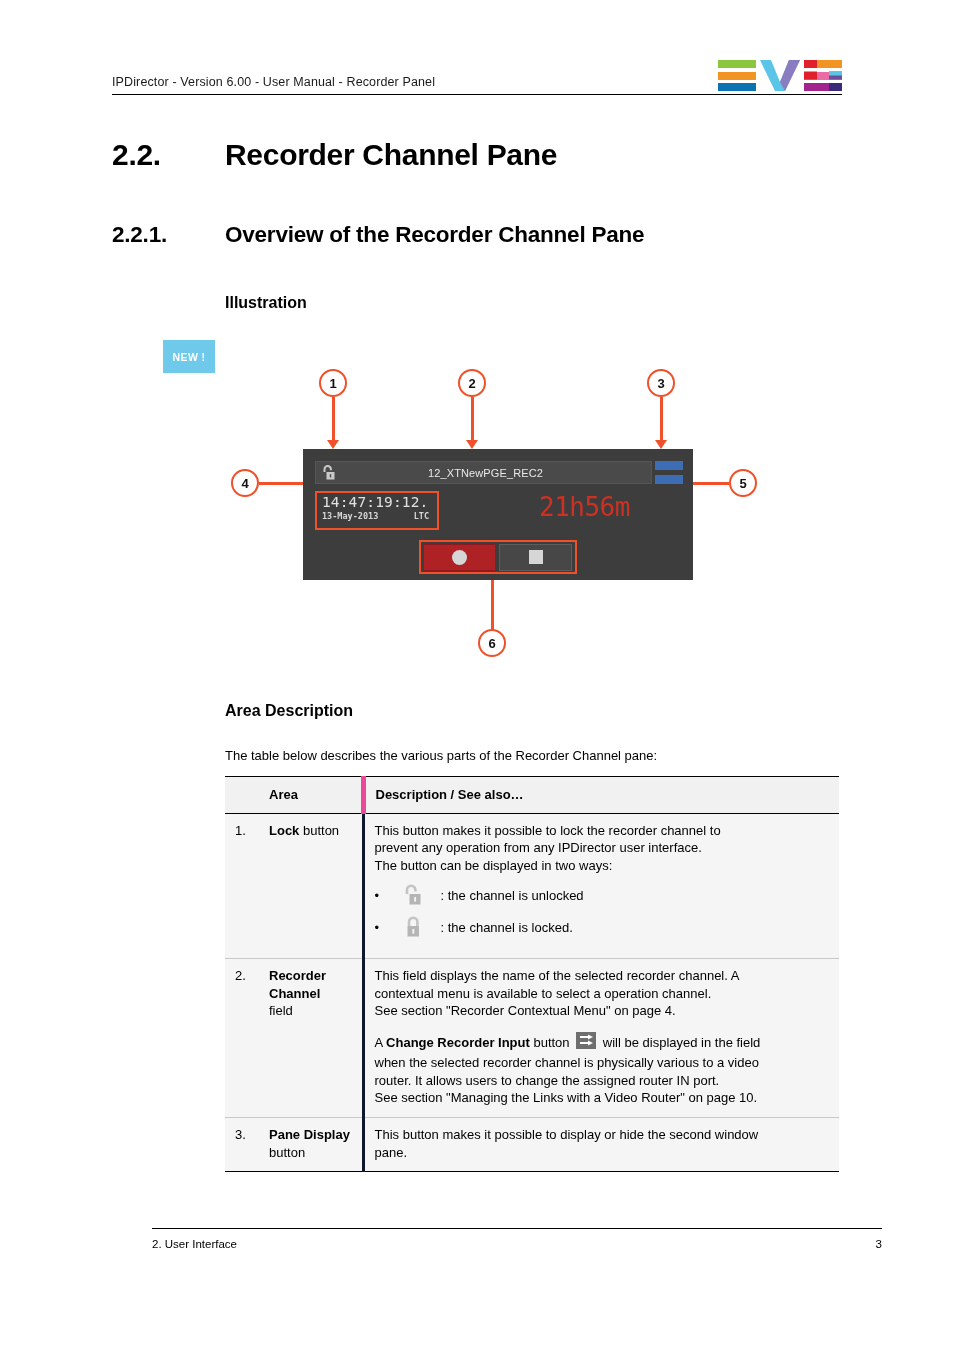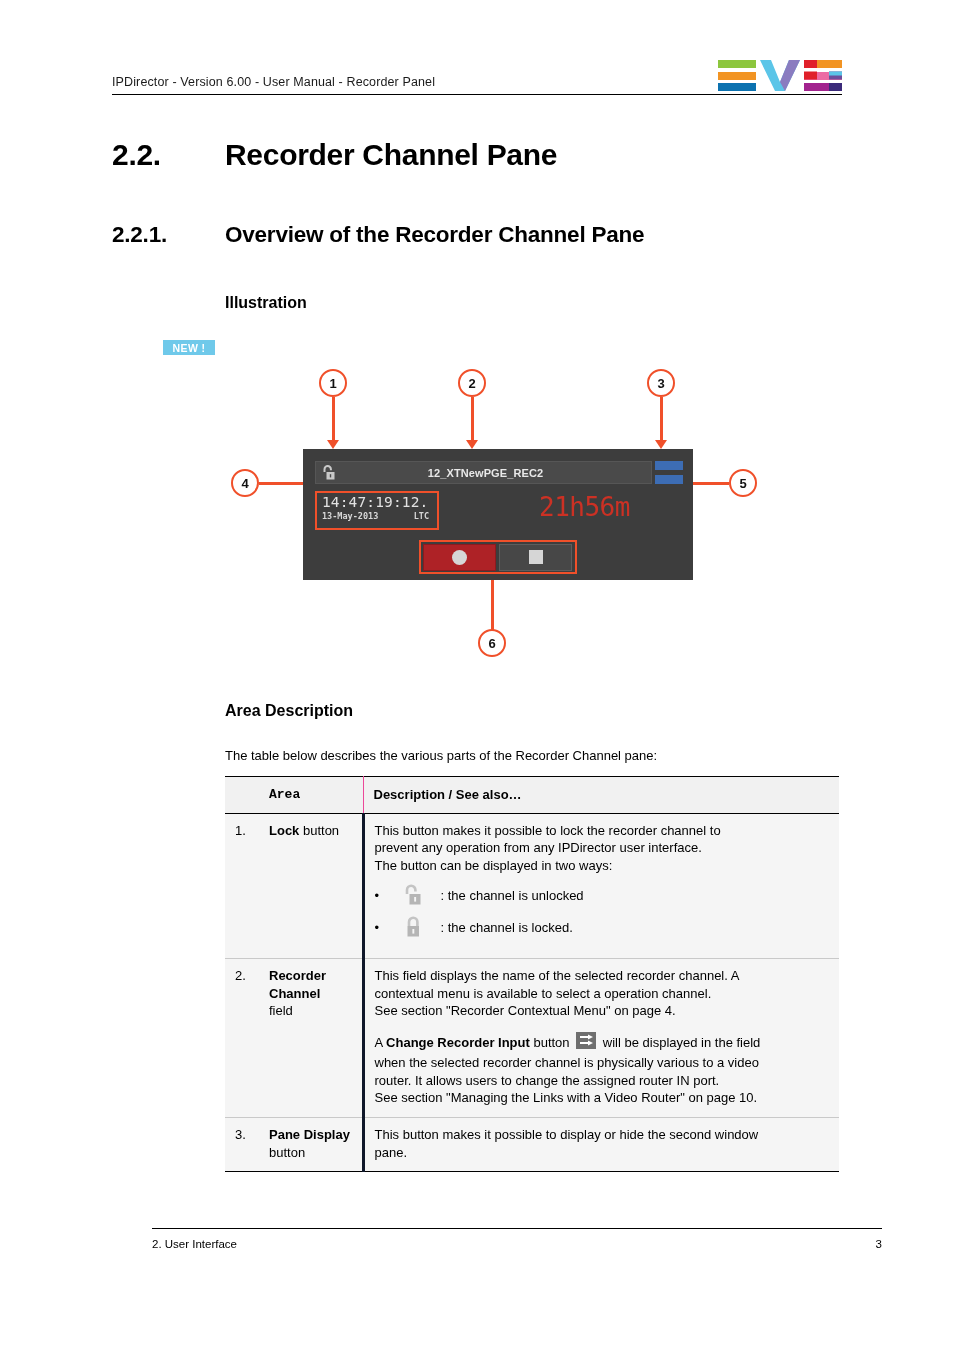--- a/index.html
+++ b/index.html
@@ -79,21 +79,21 @@
   #h3-illustration { top: 294px; }
   #h3-area { top: 702px; }
 
   
   #intro-line {
     position: absolute;
     left: 163px; top: 340px;
     display: flex; align-items: center;
   }
   #new-badge {
-    width: 52px; height: 15px;
+    width: 52px; height: 33px;
     background: #6fc9ea;
     color: #ffffff;
     font-size: 10.5px; font-weight: bold;
     letter-spacing: 0.04em;
     display: flex; align-items: center; justify-content: center;
     margin-right: 10px;
   }
   #intro-text { font-size: 13px; white-space: nowrap; }
 
   
@@ -118,21 +118,21 @@
   }
   #lock-icon-panel {
     width: 26px; height: 23px;
     display: flex; align-items: center; justify-content: center;
   }
   #rec-channel-name {
     flex: 1;
     text-align: center;
     color: #e8e8e8;
     font-size: 11px;
-    font-weight: bold;
+    font-weight: normal;
     letter-spacing: 0.01em;
     padding-right: 22px;
   }
   #pane-display-btn {
     position: absolute;
     right: 10px; top: 12px;
     width: 28px; height: 23px;
     display: flex; flex-direction: column;
     justify-content: space-between;
   }
@@ -251,21 +251,21 @@
   }
   #area-table tbody td {
     background: #f5f5f5;
     border-bottom: 1px solid #c9c9c9;
   }
   #area-table tbody tr:last-child td { border-bottom: 1.6px solid #000; }
   .col-num { width: 34px; }
   .col-area { width: 104px; border-right: 3px solid #0f172a; }
   .col-desc { }
   #area-table thead th.col-num-head { border-right: none; }
-  #area-table thead th.hdr-area { border-right: 1px solid #ec4899; font-family: Liberation Mono, monospace; }
+  #area-table thead th.hdr-area { border-right: 5px solid #ec4899; }
   .bullet-list { margin: 10px 0 0 0; padding: 0; list-style: none; }
   .bullet-list li {
     display: flex; align-items: center;
     margin-bottom: 9px;
   }
   .bullet-list li .bul { width: 28px; }
   .bullet-list li .ico { width: 38px; display: flex; align-items: center; }
   .para-gap { margin-top: 13px; }
   .inline-icon {
     display: inline-block;

